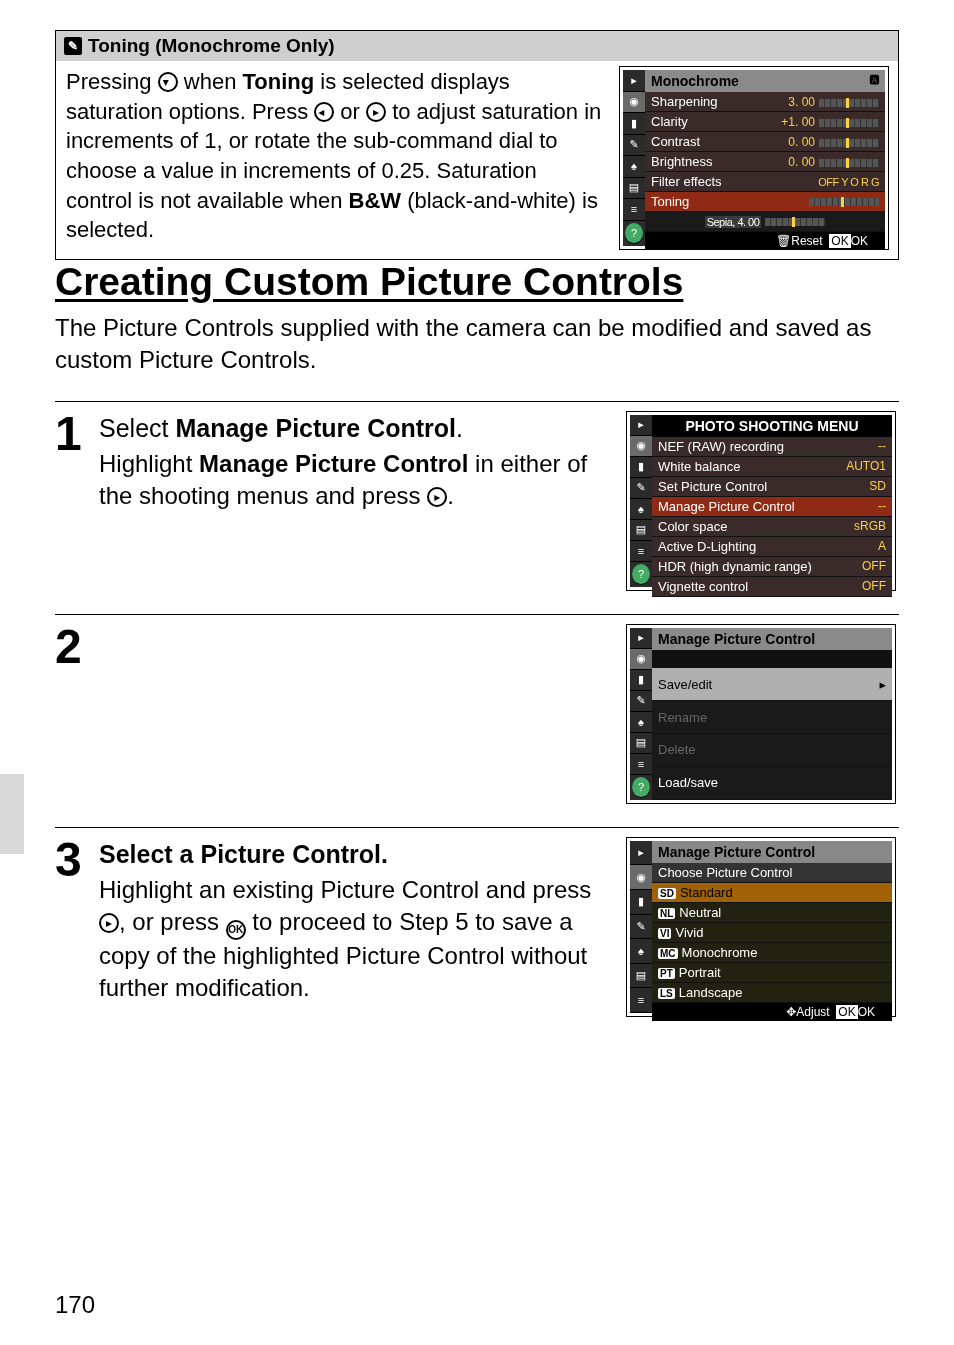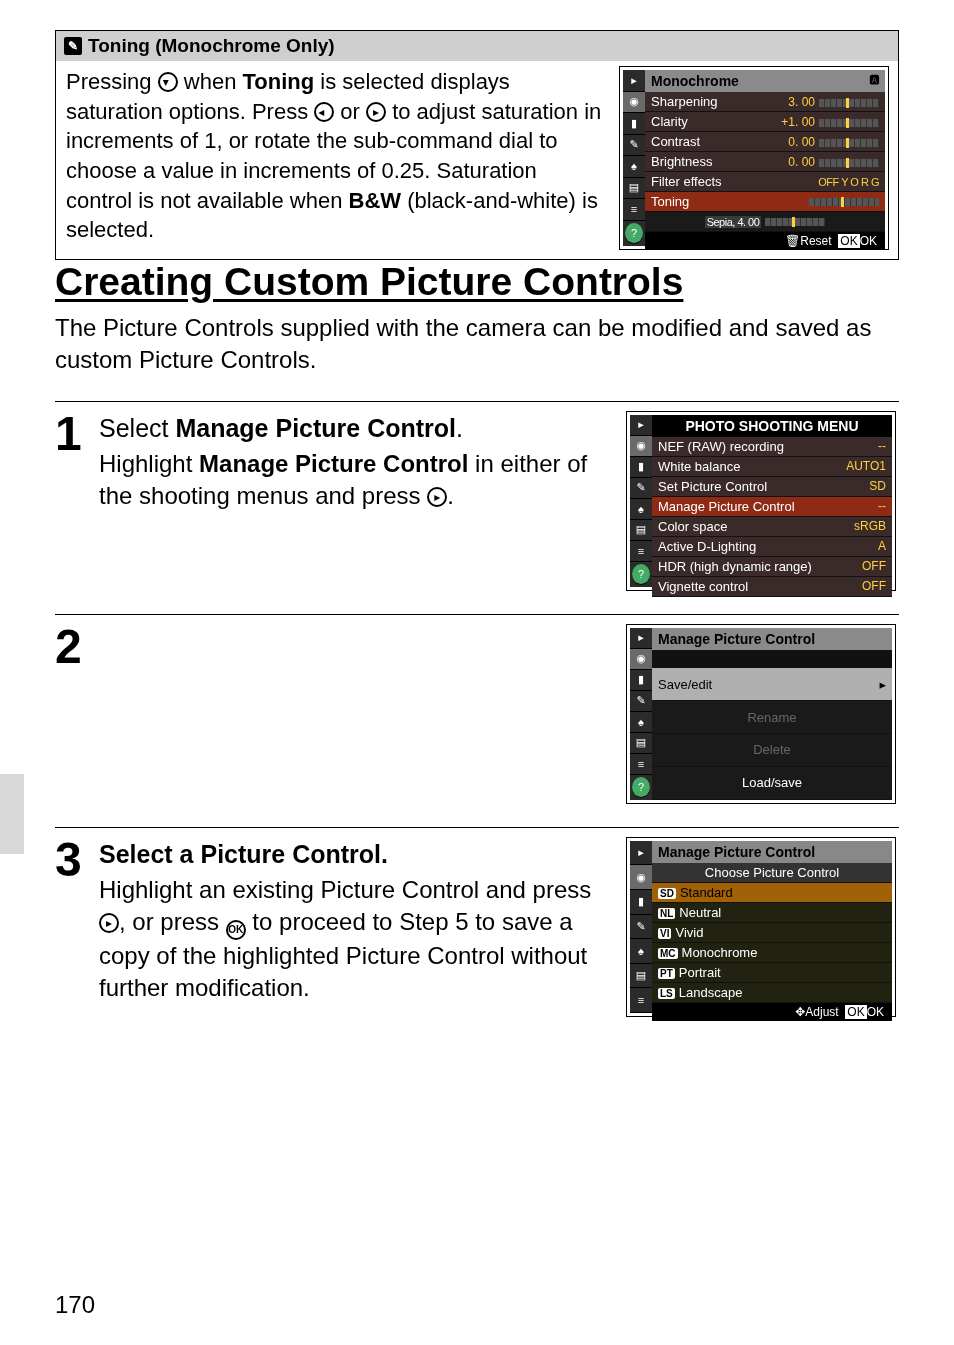--- a/index.html
+++ b/index.html
@@ -146,31 +146,31 @@
   .lcd-row {
     display: flex;
     justify-content: space-between;
     align-items: center;
     background: #3a2a2a;
     border-bottom: 1px solid #111;
     padding: 9px 6px;
     font-size: 13px;
     min-height: 20px;
   }
-  .lcd-row.dark { background: #1a1a1a; justify-content: center; }
+  .lcd-row.dark { background: #1a1a1a; }
   .lcd-row.hl { background: #8f2a14; }
   .lcd-row.sel { background: #b0b0b0; color: #000; }
   .lcd-row.dis { color: #666; }
   .lcd-val { color: #ffd040; font-size: 12px; }
   .lcd-val.white { color: #fff; background:#3a3a3a; padding:0 2px;}
   .lcd-foot {
     background: #000;
     font-size: 12px;
     text-align: right;
-    padding: 2px 8px;
+    padding: 2px 17px;
   }
   .bar {
     display:inline-block; width:60px; height:8px;
     background: repeating-linear-gradient(90deg,#555 0 5px,#333 5px 6px);
     vertical-align: middle; margin-left:4px;
     position:relative;
   }
   .bar::after{content:"";position:absolute;left:45%;top:-1px;width:3px;height:10px;background:#ffd040;}
   .slim { font-size:11px; letter-spacing:-0.5px; }
 

